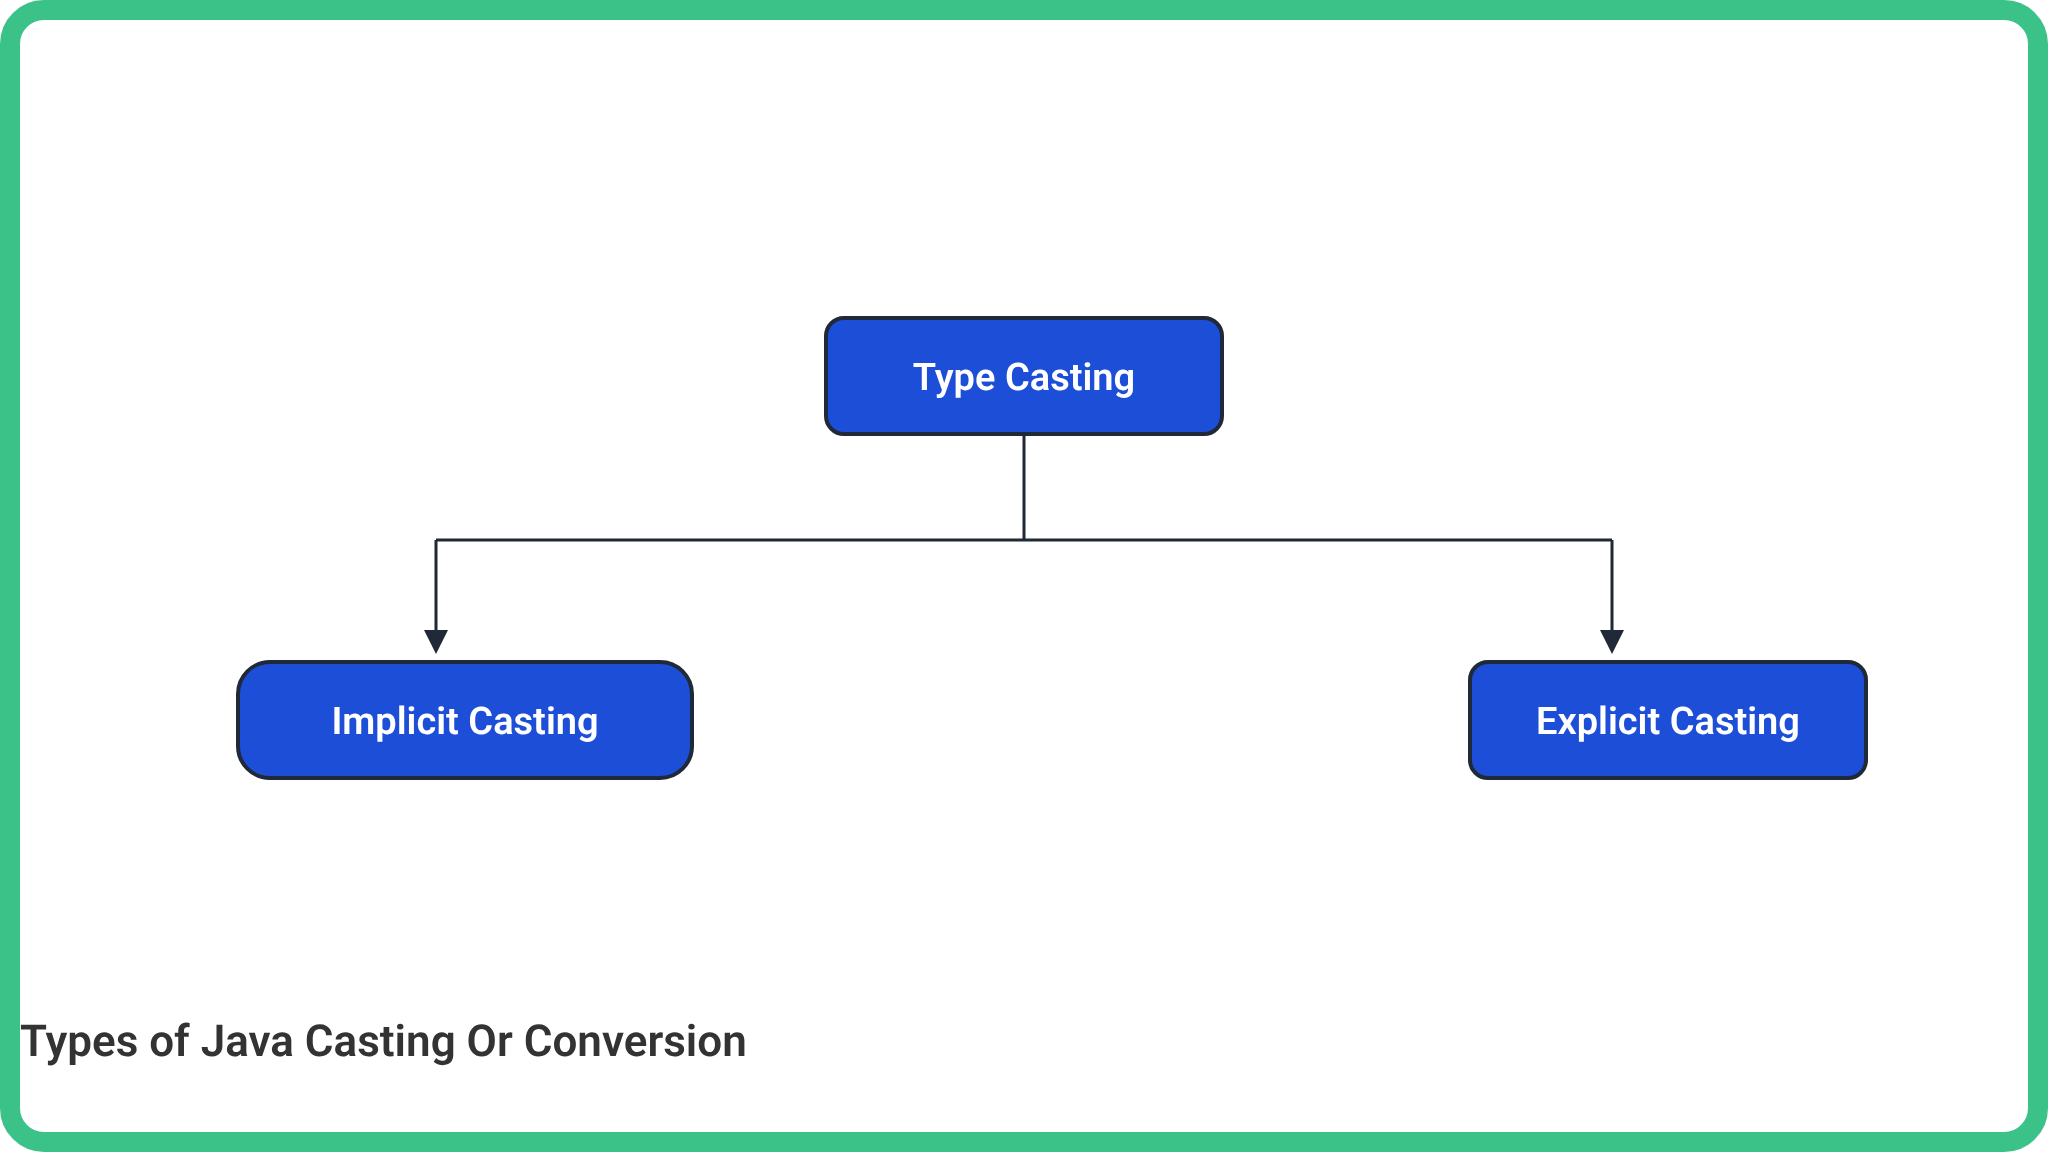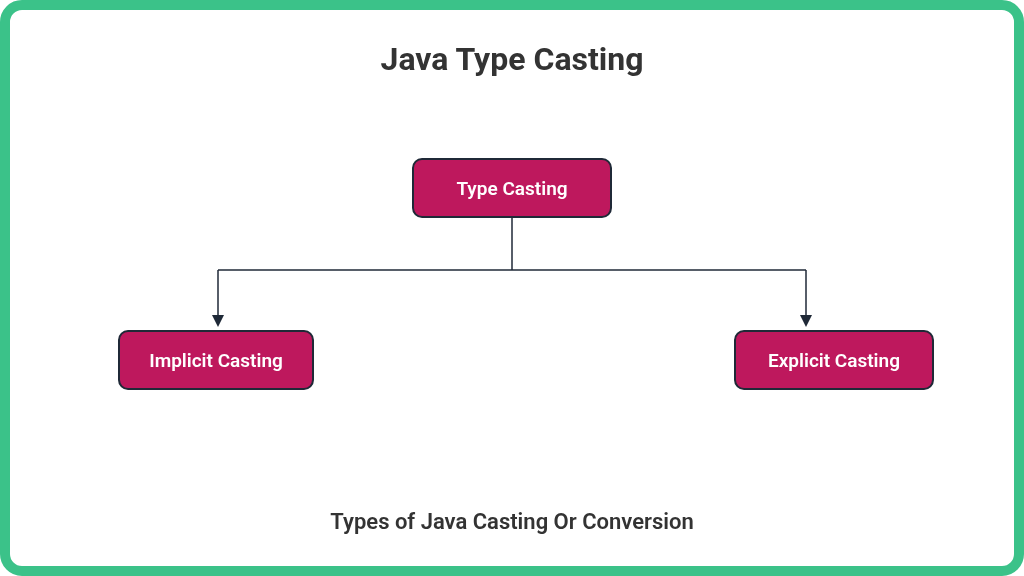--- a/index.html
+++ b/index.html
@@ -25,48 +25,48 @@
     text-align: center;
     font-size: 32px;
     font-weight: 700;
     color: #333;
   }
   .subtitle {
     position: absolute;
     bottom: 32px;
     left: 0;
     right: 0;
-    text-align: center;
     font-size: 22px;
     font-weight: 600;
     color: #333;
   }
   .node {
     position: absolute;
-    background: #be185d;
+    background: #1d4ed8;
     color: #fff;
     border: 2px solid #1f2937;
     border-radius: 10px;
     display: flex;
     align-items: center;
     justify-content: center;
     font-size: 19px;
     font-weight: 600;
   }
   .node.root {
     width: 200px;
     height: 60px;
     left: 402px;
     top: 148px;
   }
   .node.left {
-    width: 196px;
+    width: 229px;
     height: 60px;
     left: 108px;
     top: 320px;
+    border-radius: 17px;
   }
   .node.right {
     width: 200px;
     height: 60px;
     left: 696px;
     top: 320px;
     margin-left: 28px;
   }
   svg.connectors {
     position: absolute;
@@ -75,21 +75,20 @@
     width: 1004px;
     height: 556px;
     pointer-events: none;
   }
 </style>
 </head>
 <body>
 
 <div class="frame">
 
-  <div class="title">Java Type Casting</div>
 
   <svg class="connectors">
     <defs>
       <marker id="arrowhead" markerWidth="8" markerHeight="8" refX="6" refY="4" orient="auto">
         <path d="M0,0 L8,4 L0,8 Z" fill="#1f2937"></path>
       </marker>
     </defs>
     <line x1="502" y1="208" x2="502" y2="260" stroke="#1f2937" stroke-width="1.5"></line>
     <line x1="208" y1="260" x2="796" y2="260" stroke="#1f2937" stroke-width="1.5"></line>
     <line x1="208" y1="260" x2="208" y2="314" stroke="#1f2937" stroke-width="1.5" marker-end="url(#arrowhead)"></line>

